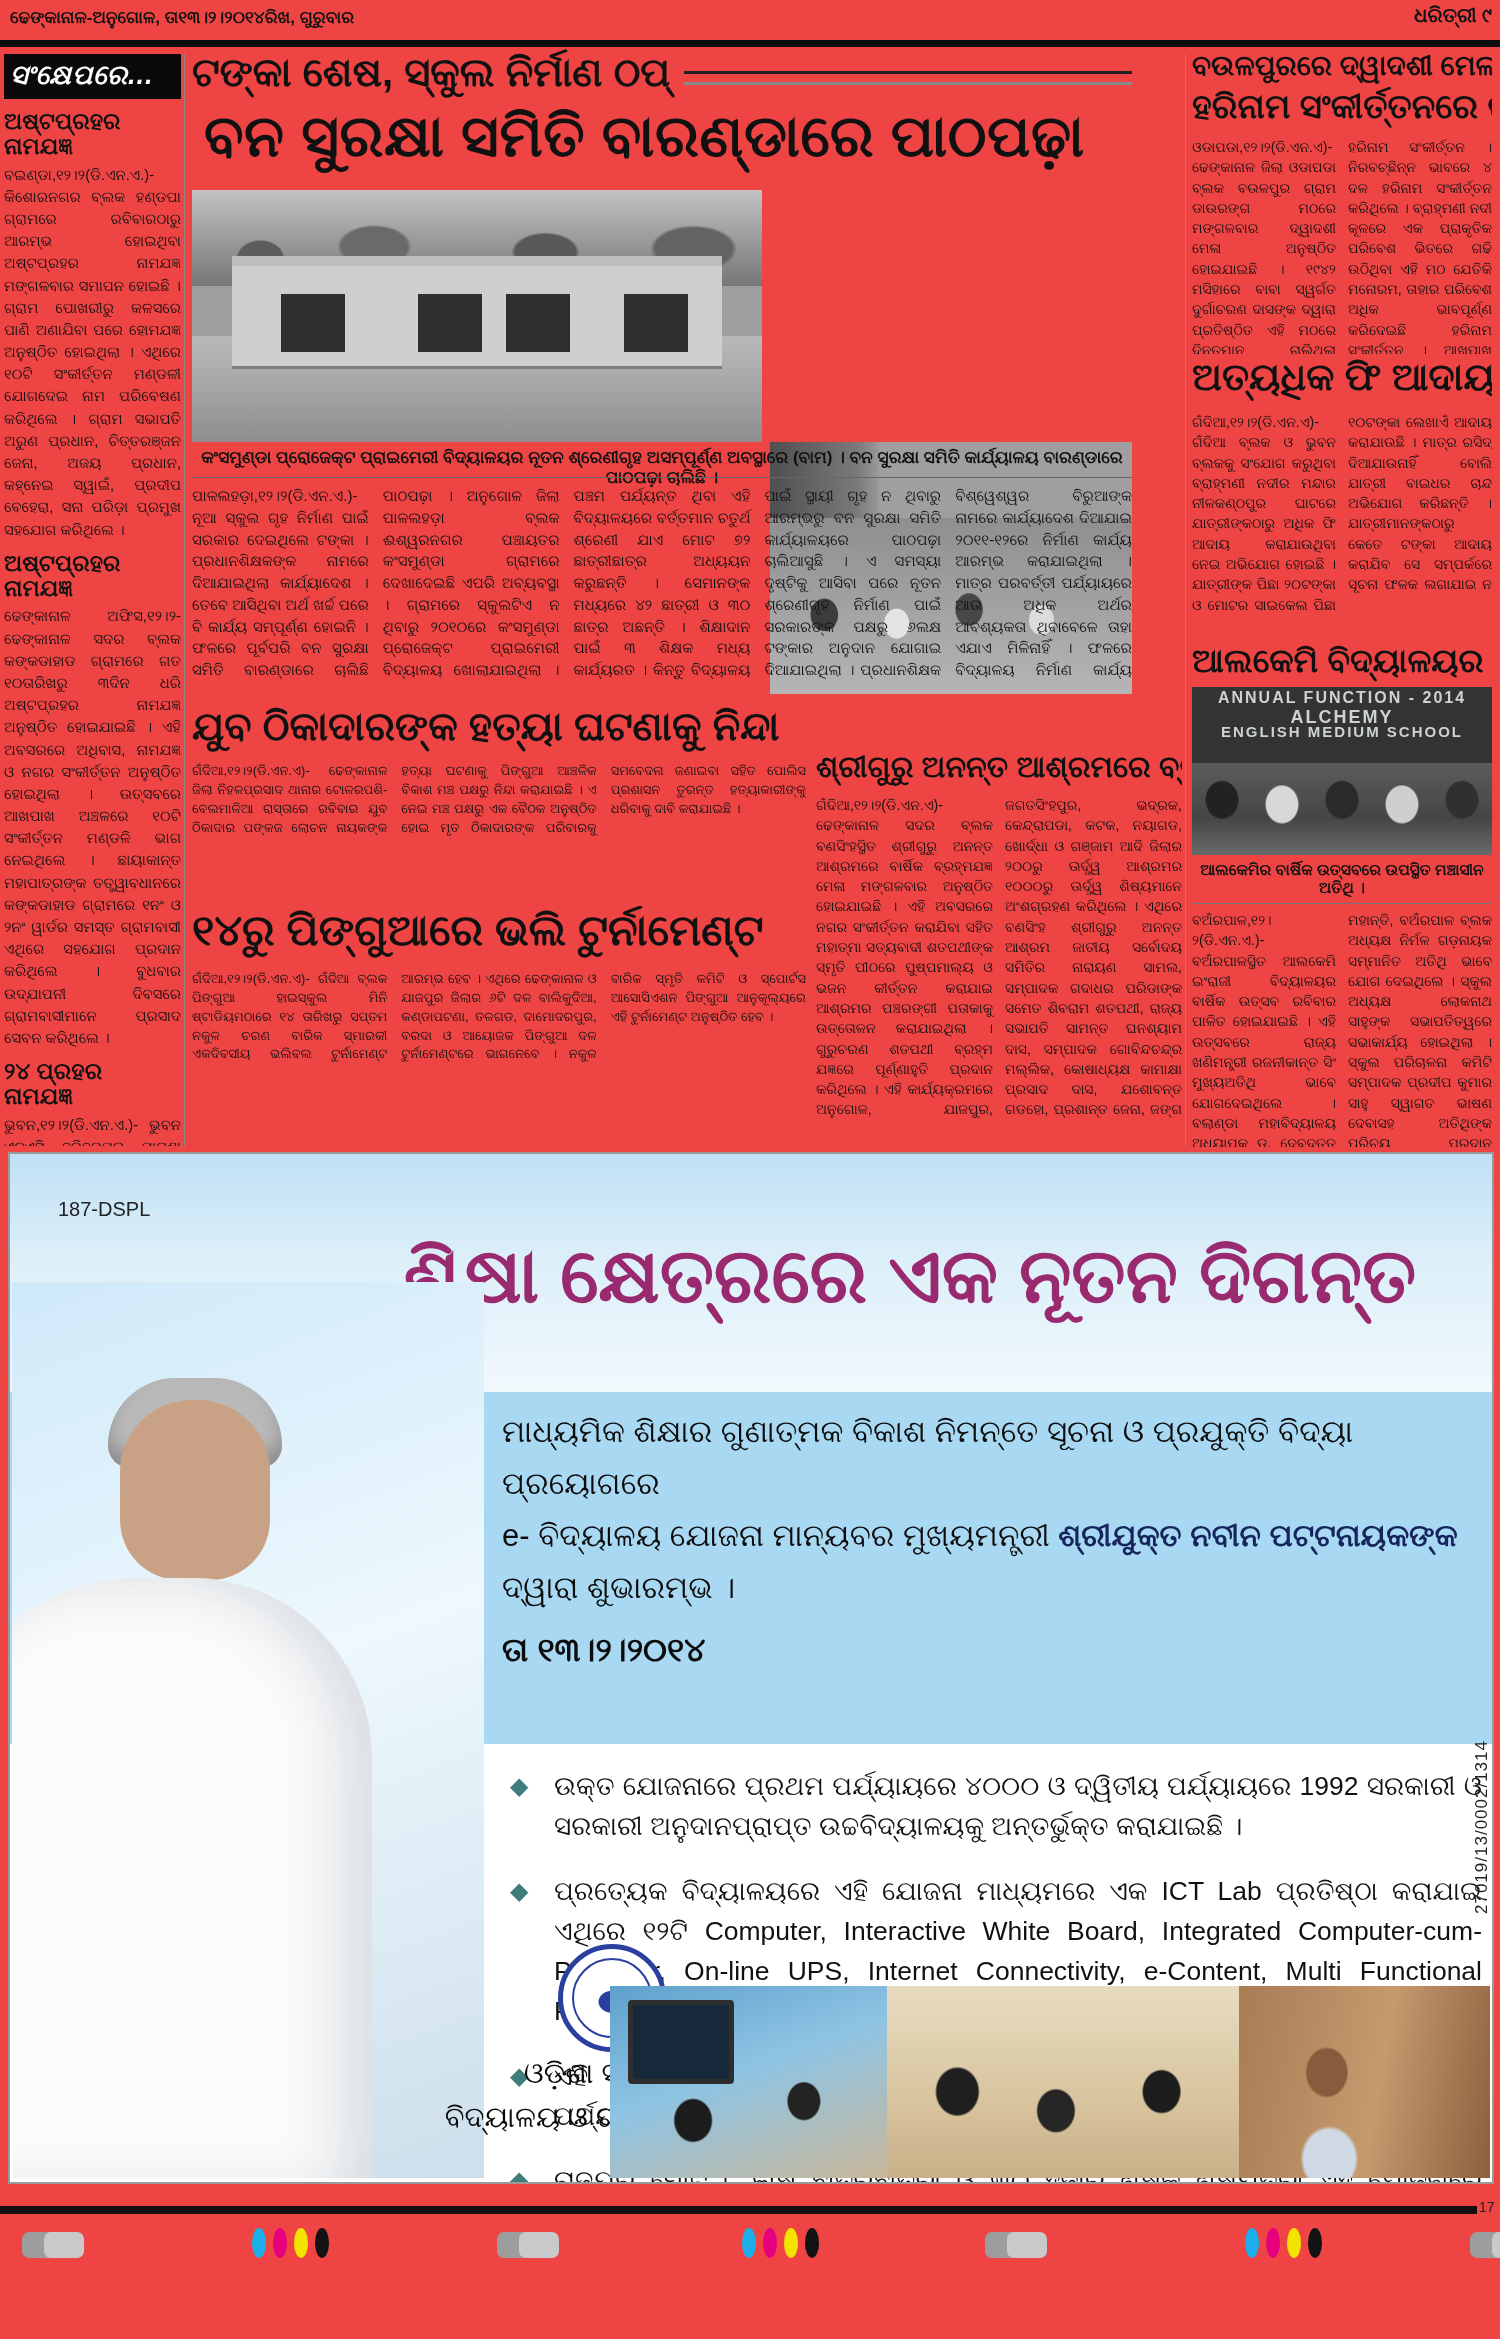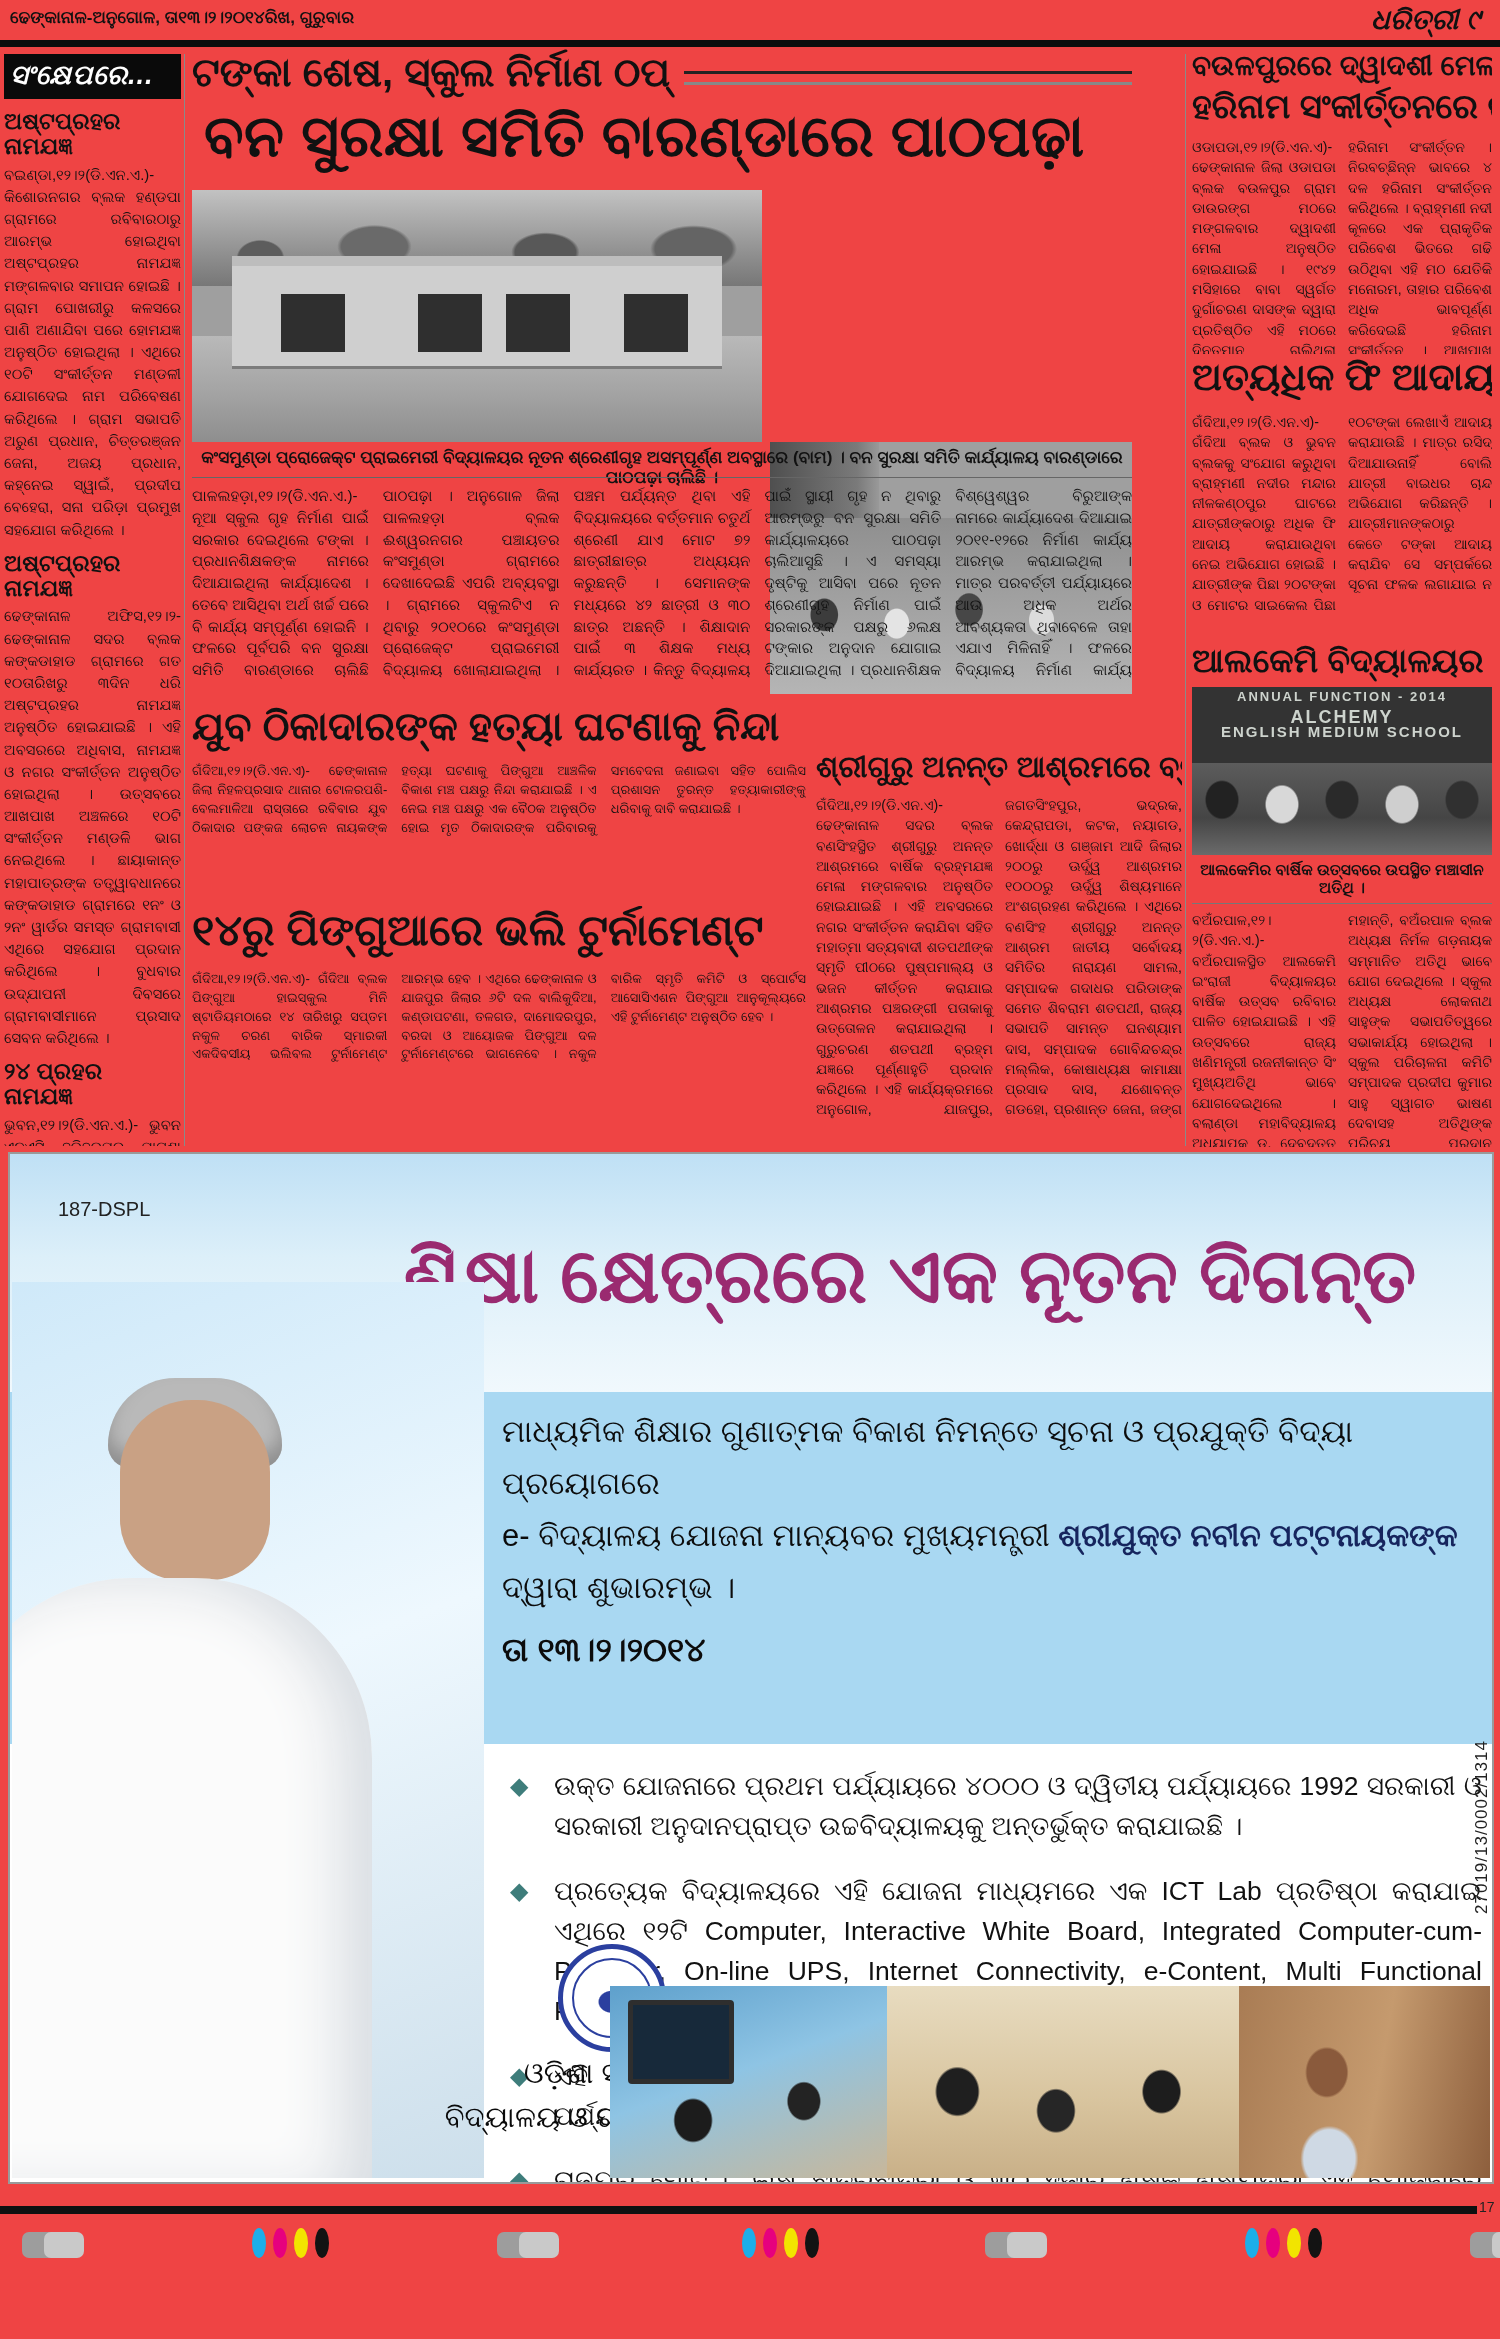--- a/index.html
+++ b/index.html
@@ -3,21 +3,21 @@
 <meta charset="utf-8">
 <style>
   html,body{margin:0;padding:0;background:#e9e9e9;}
   .page{position:relative;width:1500px;height:2339px;background:#ef4444;margin:0 auto;
         font-family:"Liberation Sans",sans-serif;color:#111;overflow:hidden;}
   .abs{position:absolute;}
   .jt{text-align:justify;}
   .clip{overflow:hidden;}
   
   .hdr-left{left:10px;top:8px;font-size:17px;font-weight:bold;}
-  .hdr-right{right:20px;top:4px;font-size:28px;font-weight:bold;font-style:italic;}
+  .hdr-right{right:8px;top:4px;font-size:20px;font-weight:bold;}
   .hdr-rule{left:0;top:40px;width:1500px;height:7px;background:#0d0d0d;}
   
   .sidebar{left:4px;top:54px;width:177px;height:1092px;overflow:hidden;}
   .sb-title{background:#0a0a0a;color:#fff;font-size:27px;font-weight:bold;font-style:italic;
             padding:6px 6px 8px 6px;letter-spacing:1px;}
   .sb-head{font-size:23px;font-weight:bold;margin:10px 17px 4px 0;line-height:1.1;}
   .sb-body{font-size:14.8px;line-height:1.5;}
   .vrule{width:1px;background:#8a8a8a;}
   
   .kicker-row{left:192px;top:50px;width:940px;display:flex;align-items:center;}
@@ -208,21 +208,21 @@
   </div>
 
   <div class="abs fee clip">
     <div class="story-head-40" style="font-size:38px;">ଅତ୍ୟଧିକ ଫି ଆଦାୟକୁ ବିରୋଧ</div>
     <div class="cols2 jt" style="height:220px;margin-top:12px;">ଗଁଦିଆ,୧୨।୨(ଡି.ଏନ.ଏ)- ଗଁଦିଆ ବ୍ଲକ ଓ ଭୁବନ ବ୍ଲକକୁ ସଂଯୋଗ କରୁଥିବା ବ୍ରାହ୍ମଣୀ ନଦୀର ମନ୍ଦାର ନୀଳକଣ୍ଠପୁର ଘାଟରେ ଯାତ୍ରୀଙ୍କଠାରୁ ଅଧିକ ଫି ଆଦାୟ କରାଯାଉଥିବା ନେଇ ଅଭିଯୋଗ ହୋଇଛି । ଯାତ୍ରୀଙ୍କ ପିଛା ୨୦ଟଙ୍କା ଓ ମୋଟର ସାଇକେଲ ପିଛା ୧୦ଟଙ୍କା ଲେଖାଏଁ ଆଦାୟ କରାଯାଉଛି । ମାତ୍ର ରସିଦ୍ ଦିଆଯାଉନାହିଁ ବୋଲି ଯାତ୍ରୀ ବାଇଧର ଚାନ୍ଦ ଅଭିଯୋଗ କରିଛନ୍ତି । ଯାତ୍ରୀମାନଙ୍କଠାରୁ କେତେ ଟଙ୍କା ଆଦାୟ କରାଯିବ ସେ ସମ୍ପର୍କରେ ସୂଚନା ଫଳକ ଲଗାଯାଇ ନ ଥିବାରୁ ସାଧାରଣରେ ଅସନ୍ତୋଷ ଦେଖାଦେଇଛି ।</div>
   </div>
 
   <div class="abs alchemy clip">
     <div class="story-head-35" style="font-size:33px;">ଆଲକେମି ବିଦ୍ୟାଳୟର ବାର୍ଷିକ ଉତ୍ସବ</div>
     <div class="alc-photo">
-      <div class="alc-banner" style="top:2px;font-size:13px;">ANNUAL FUNCTION - 2014</div>
+      <div class="alc-banner" style="top:2px;font-size:16px;">ANNUAL FUNCTION - 2014</div>
       <div class="alc-banner" style="top:20px;font-size:18px;">ALCHEMY</div>
       <div class="alc-banner" style="top:36px;font-size:15px;">ENGLISH MEDIUM SCHOOL</div>
       <div class="alc-people"></div>
     </div>
     <div class="alc-cap">ଆଲକେମିର ବାର୍ଷିକ ଉତ୍ସବରେ ଉପସ୍ଥିତ ମଞ୍ଚାସୀନ ଅତିଥି ।</div>
     <div class="cols2 jt" style="height:246px;">ବଅଁରପାଳ,୧୨।୨(ଡି.ଏନ.ଏ.)- ବଅଁରପାଳସ୍ଥିତ ଆଲକେମି ଇଂରାଜୀ ବିଦ୍ୟାଳୟର ବାର୍ଷିକ ଉତ୍ସବ ରବିବାର ପାଳିତ ହୋଇଯାଇଛି । ଏହି ଉତ୍ସବରେ ରାଜ୍ୟ ଖଣିମନ୍ତ୍ରୀ ରଜନୀକାନ୍ତ ସିଂ ମୁଖ୍ୟଅତିଥି ଭାବେ ଯୋଗଦେଇଥିଲେ । ବଲାଣ୍ଡା ମହାବିଦ୍ୟାଳୟ ଅଧ୍ୟାପକ ଡ. ଦେବଦତ୍ତ ମହାନ୍ତି, ବଅଁରପାଳ ବ୍ଲକ ଅଧ୍ୟକ୍ଷ ନିର୍ମଳ ଗଡ଼ନାୟକ ସମ୍ମାନିତ ଅତିଥି ଭାବେ ଯୋଗ ଦେଇଥିଲେ । ସ୍କୁଲ ଅଧ୍ୟକ୍ଷ ଲୋକନାଥ ସାହୁଙ୍କ ସଭାପତିତ୍ୱରେ ସଭାକାର୍ଯ୍ୟ ହୋଇଥିଲା । ସ୍କୁଲ ପରିଚାଳନା କମିଟି ସମ୍ପାଦକ ପ୍ରଦୀପ କୁମାର ସାହୁ ସ୍ୱାଗତ ଭାଷଣ ଦେବାସହ ଅତିଥିଙ୍କ ପରିଚୟ ପ୍ରଦାନ କରିଥିଲେ । କୃତୀ ଛାତ୍ରୀଛାତ୍ରଙ୍କୁ ପୁରସ୍କୃତ କରାଯାଇଥିଲା । ଅନ୍ୟମାନଙ୍କ ମଧ୍ୟରେ ସ୍କୁଲ ପରିଚାଳନା କମିଟି ସଭାପତି କୈଳାସଚନ୍ଦ୍ର ସାହୁ, ନାଲ୍‌କୋ ପେରିଫେରି ଟ୍ରକ ମାଲିକ ସଂଘର ଗୁରୁଦେବ ରାଉତ, ଗଣ୍ଡବ ବିଶ୍ୱାଳ ପ୍ରମୁଖ ଉପସ୍ଥିତ ଥିଲେ ।</div>
   </div>
 
   <div class="abs ad">
     <div class="ad-code">187-DSPL</div>

